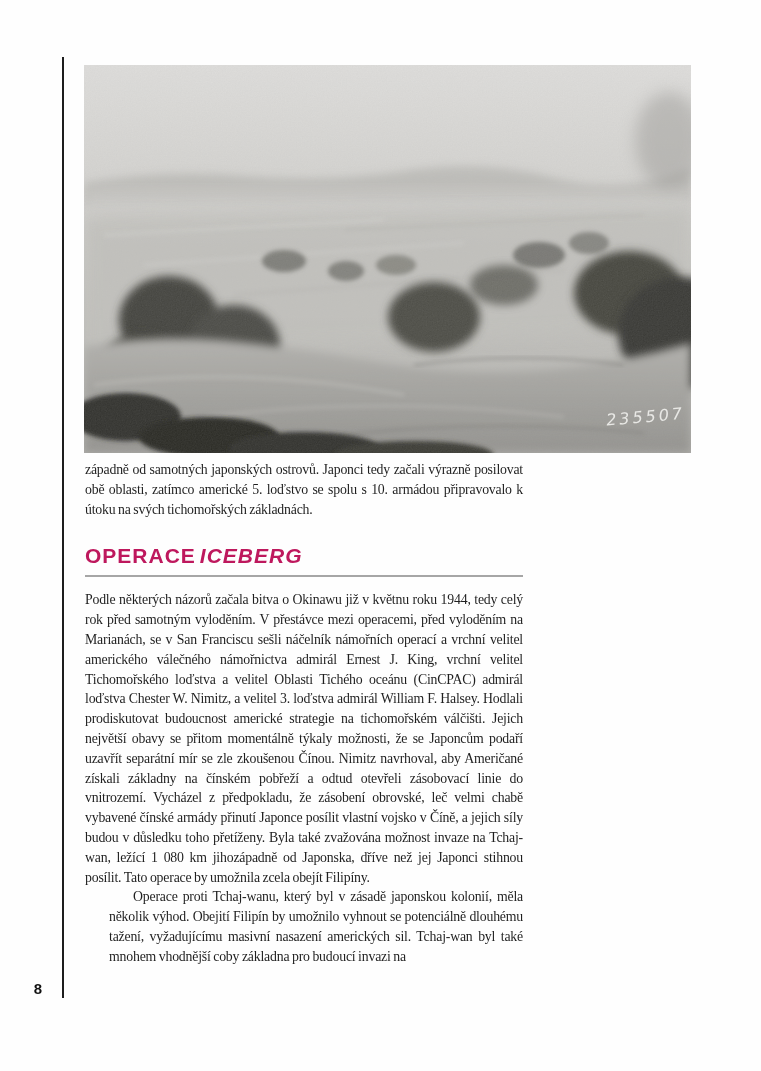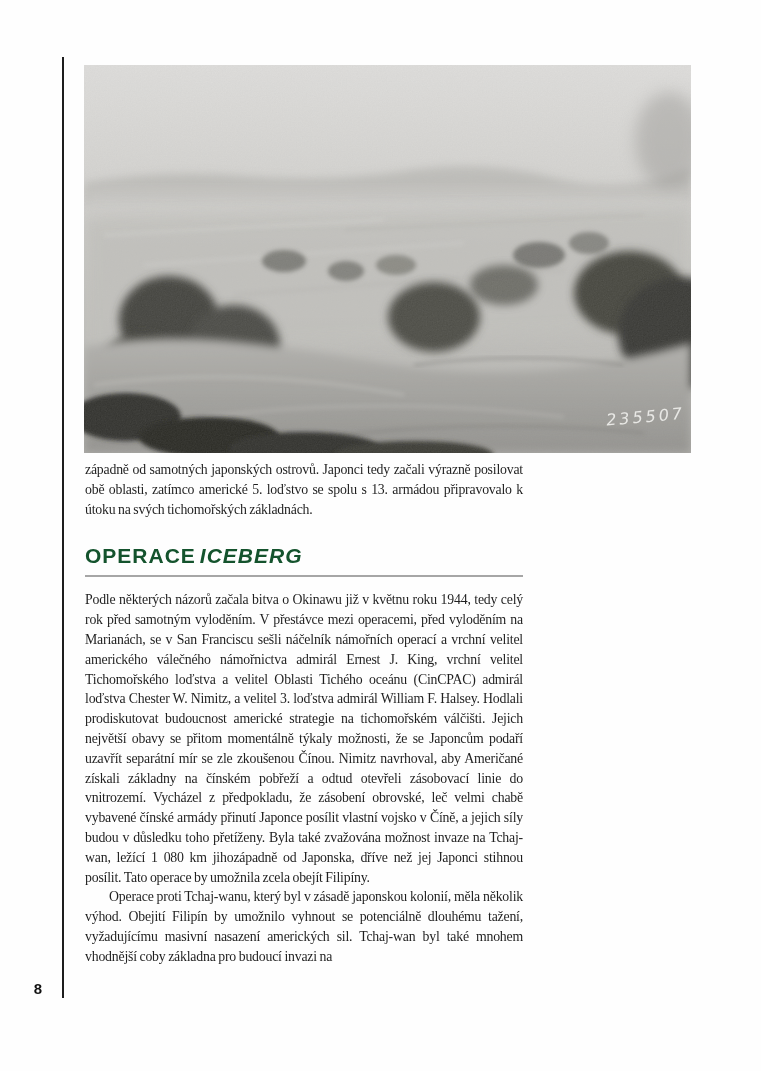--- a/index.html
+++ b/index.html
@@ -45,28 +45,28 @@
     color: #1f1f1f;
   }
   p.body {
     margin: 0;
     font-size: 13.8px;
     line-height: 19.8px;
     text-align: justify;
     letter-spacing: -0.2px;
     word-spacing: -0.6px;
   }
-  p.body.indent { text-indent: 24px; }
+  p.body.indent { text-indent: 24px; margin-left: 24px; }
   .heading {
     margin: 26px 0 0 0;
     font-family: "Liberation Sans", sans-serif;
     font-weight: bold;
     font-size: 21px;
     letter-spacing: 1px;
-    color: #14532d;
+    color: #be185d;
     line-height: 1;
   }
   .heading .it { font-style: italic; margin-left: 4px; }
   .heading-rule {
     margin: 9px 0 13px 0;
     height: 2px;
     background: #a6a6a6;
   }
   
   .caption {
@@ -168,21 +168,21 @@
         <ellipse cx="330" cy="390" rx="80" ry="14" fill="#35352f" filter="url(#b2)"></ellipse>
       </g>
 
       <rect width="607" height="388" filter="url(#noise)" opacity="0.28"></rect>
 
       <text class="stamp" x="522" y="358" font-size="16" letter-spacing="3" fill="#efefec" opacity="0.92" transform="rotate(-5 552 352)">235507</text>
     </svg>
   </figure>
 
   <main class="text-col">
-    <p class="body">západně od samotných japonských ostrovů. Japonci tedy začali výrazně posilovat obě oblasti, zatímco americké 5. loďstvo se spolu s 13. armádou připravovalo k útoku na svých tichomořských základnách.</p>
+    <p class="body">západně od samotných japonských ostrovů. Japonci tedy začali výrazně posilovat obě oblasti, zatímco americké 5. loďstvo se spolu s 10. armádou připravovalo k útoku na svých tichomořských základnách.</p>
 
     <h1 class="heading"><span>OPERACE</span><em class="it">ICEBERG</em></h1>
     <div class="heading-rule"></div>
 
     <p class="body">Podle některých názorů začala bitva o Okinawu již v květnu roku 1944, tedy celý rok před samotným vyloděním. V přestávce mezi operacemi, před vyloděním na Marianách, se v San Franciscu sešli náčelník námořních operací a vrchní velitel amerického válečného námořnictva admirál Ernest J. King, vrchní velitel Tichomořského loďstva a velitel Oblasti Tichého oceánu (CinCPAC) admirál loďstva Chester W. Nimitz, a velitel 3. loďstva admirál William F. Halsey. Hodlali prodiskutovat budoucnost americké strategie na tichomořském válčišti. Jejich největší obavy se přitom momentálně týkaly možnosti, že se Japoncům podaří uzavřít separátní mír se zle zkoušenou Čínou. Nimitz navrhoval, aby Američané získali základny na čínském pobřeží a odtud otevřeli zásobovací linie do vnitrozemí. Vycházel z předpokladu, že zásobení obrovské, leč velmi chabě vybavené čínské armády přinutí Japonce posílit vlastní vojsko v Číně, a jejich síly budou v důsledku toho přetíženy. Byla také zvažována možnost invaze na Tchaj-wan, ležící 1 080 km jihozápadně od Japonska, dříve než jej Japonci stihnou posílit. Tato operace by umožnila zcela obejít Filipíny.</p>
     <p class="body indent">Operace proti Tchaj-wanu, který byl v zásadě japonskou kolonií, měla několik výhod. Obejití Filipín by umožnilo vyhnout se potenciálně dlouhému tažení, vyžadujícímu masivní nasazení amerických sil. Tchaj-wan byl také mnohem vhodnější coby základna pro budoucí invazi na</p>
   </main>
 
 
 </div>

